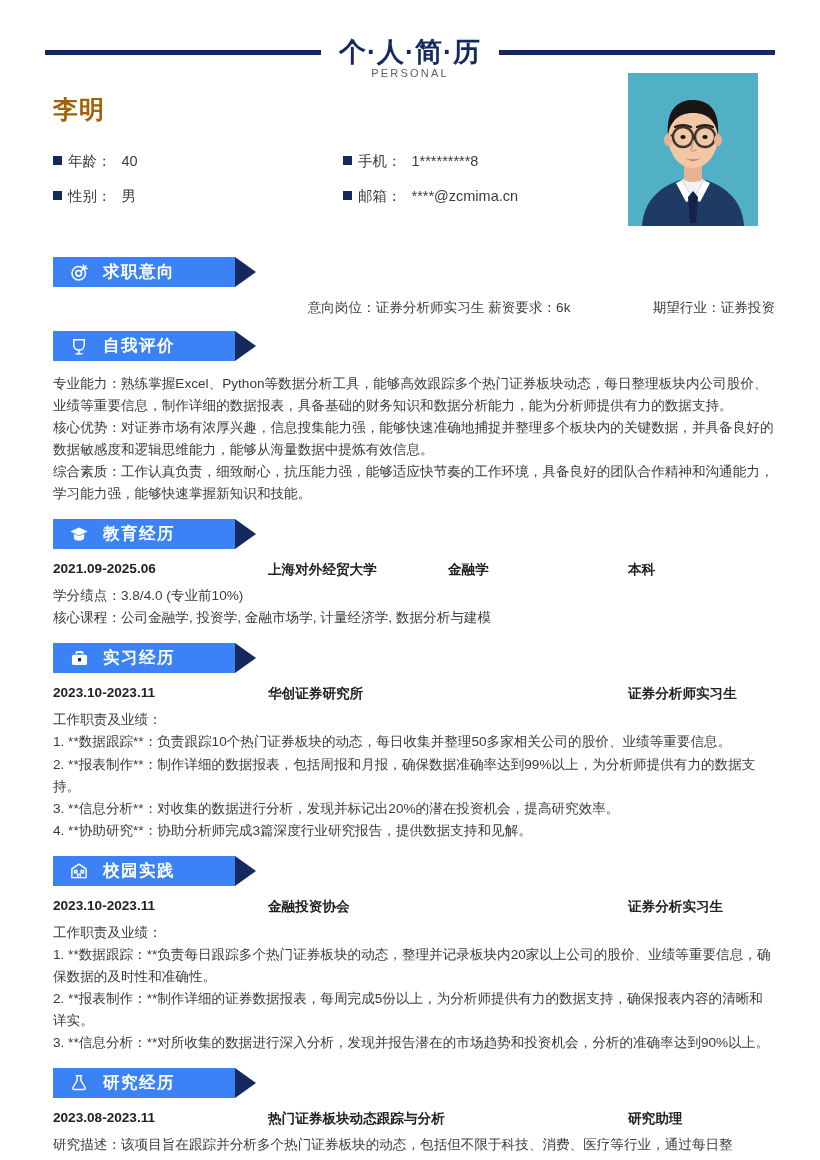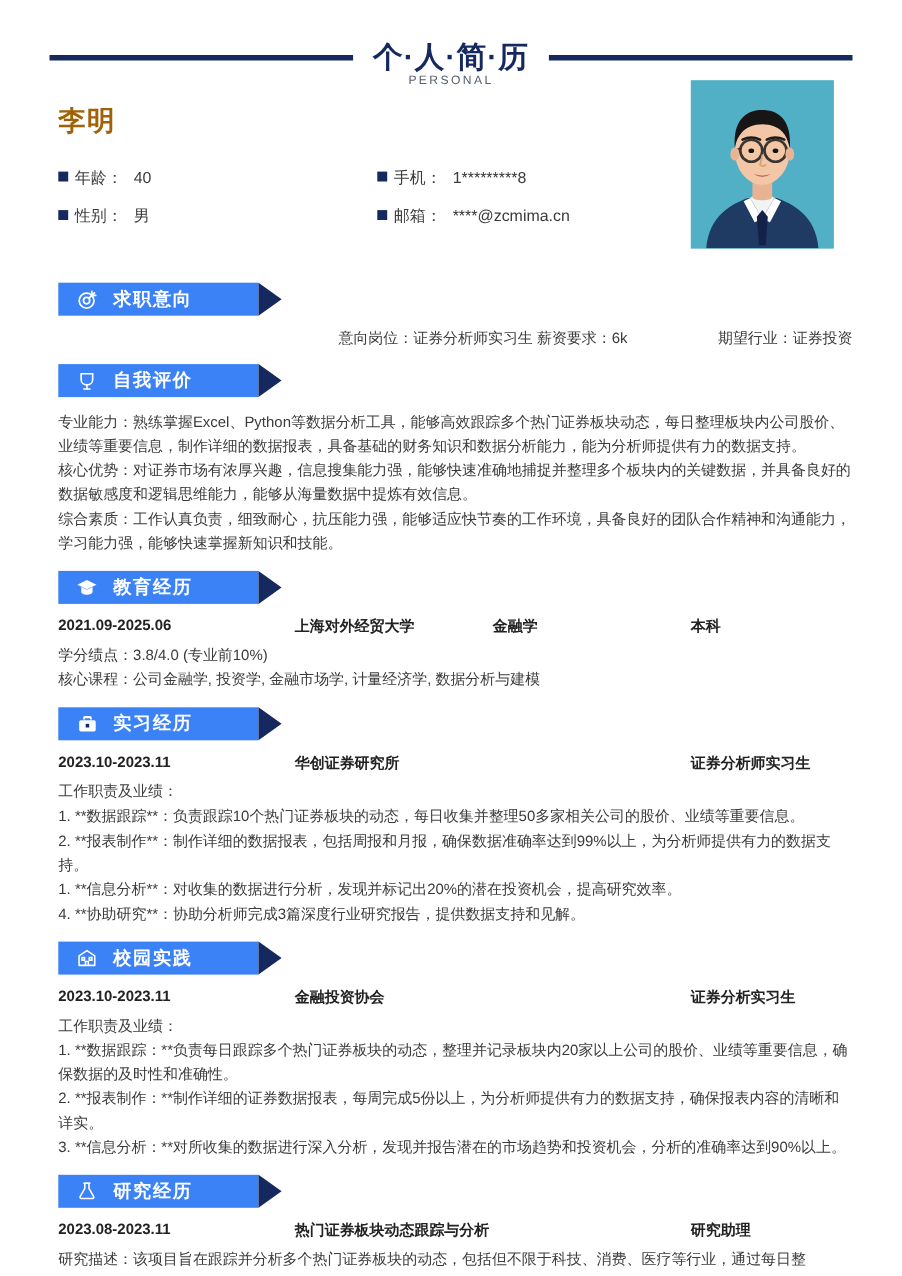--- a/index.html
+++ b/index.html
@@ -333,21 +333,21 @@
     <div class="meta-row">
       <div class="meta-date">2023.10-2023.11</div>
       <div class="meta-org">华创证券研究所</div>
       <div class="meta-mid"></div>
       <div class="meta-right">证券分析师实习生</div>
     </div>
     <div class="body-block" style="margin-top:4px;">
       <p class="line">工作职责及业绩：</p>
       <p class="line">1. **数据跟踪**：负责跟踪10个热门证券板块的动态，每日收集并整理50多家相关公司的股价、业绩等重要信息。</p>
       <p class="line">2. **报表制作**：制作详细的数据报表，包括周报和月报，确保数据准确率达到99%以上，为分析师提供有力的数据支持。</p>
-      <p class="line">1. **信息分析**：对收集的数据进行分析，发现并标记出20%的潜在投资机会，提高研究效率。</p>
+      <p class="line">3. **信息分析**：对收集的数据进行分析，发现并标记出20%的潜在投资机会，提高研究效率。</p>
       <p class="line">4. **协助研究**：协助分析师完成3篇深度行业研究报告，提供数据支持和见解。</p>
     </div>
   </div>
 
   <div class="section">
     <div class="banner">
       <span class="banner-icon">
         <svg width="20" height="19" viewBox="0 0 24 24" fill="none" stroke="#ffffff" stroke-width="1.8">
           <path d="M3 21 V10 L12 4 L21 10 V21 Z" stroke-linejoin="round"></path>
           <rect x="6.3" y="12" width="3" height="3"></rect>

